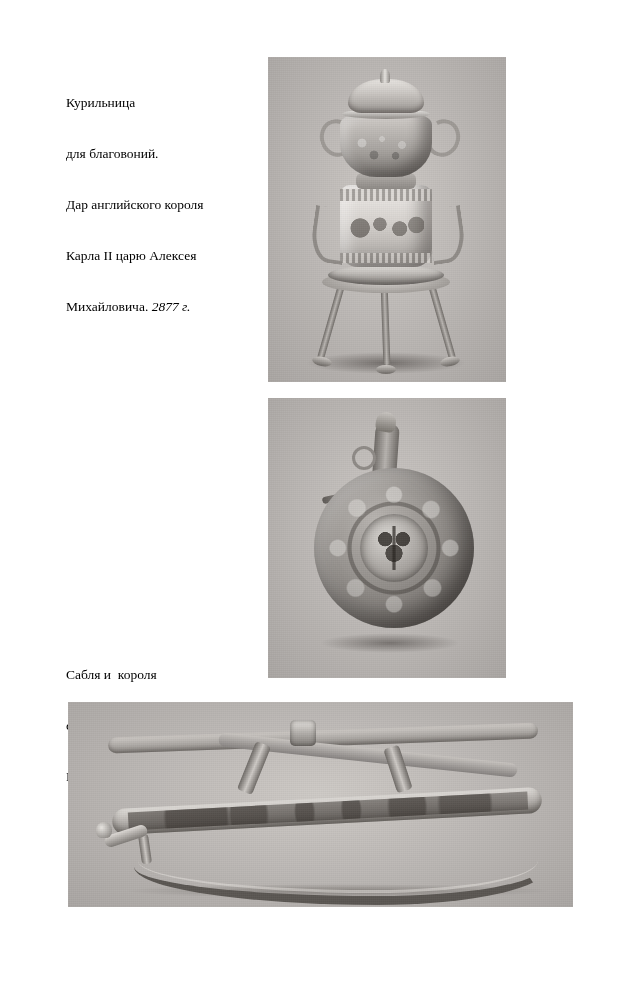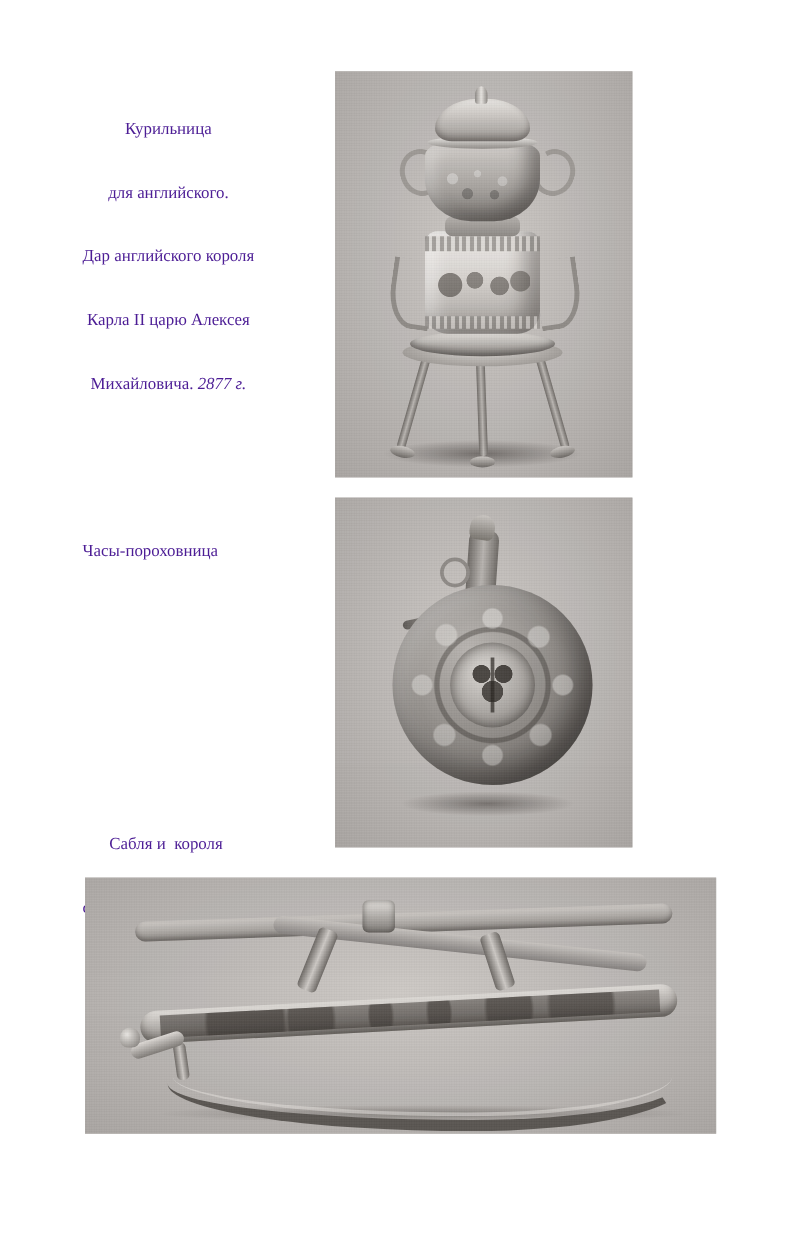--- a/index.html
+++ b/index.html
@@ -23,23 +23,22 @@
     height: 1000px;
     background: #ffffff;
   }
 
   
   .caption {
     position: absolute;
     font-family: "Liberation Serif", serif;
     font-size: 13.5px;
     line-height: 17px;
-    color: #4c1d95;
+    color: #000000;
     white-space: pre;
-    text-align: center;
   }
   .caption .ital {
     font-style: italic;
   }
 
   #caption-censer  { left: 66px;  top: 60px; }
   #caption-clock   { left: 66px;  top: 398px; }
   #caption-sabre   { left: 66px;  top: 632px; }
 
   
@@ -358,29 +357,26 @@
     border-radius: 50%;
   }
 </style>
 </head>
 <body>
 
 <div class="page">
 
   <div class="caption" id="caption-censer">
     <div>Курильница</div>
-    <div>для английского.</div>
+    <div>для благовоний.</div>
     <div>Дар английского короля</div>
     <div>Карла II царю Алексея</div>
     <div><span>Михайловича. </span><span class="ital">2877 г.</span></div>
   </div>
 
-  <div class="caption" id="caption-clock">
-    <div>Часы-пороховница</div>
-  </div>
 
   <div class="caption" id="caption-sabre">
     <div>Сабля и  короля</div>
     <div>с  поясом царя Алексея</div>
     <div>Михайловича</div>
   </div>
 
   <div class="plate" id="plate-censer">
     <div class="photo-bg"></div>
     <div class="obj cs-shadow"></div>

